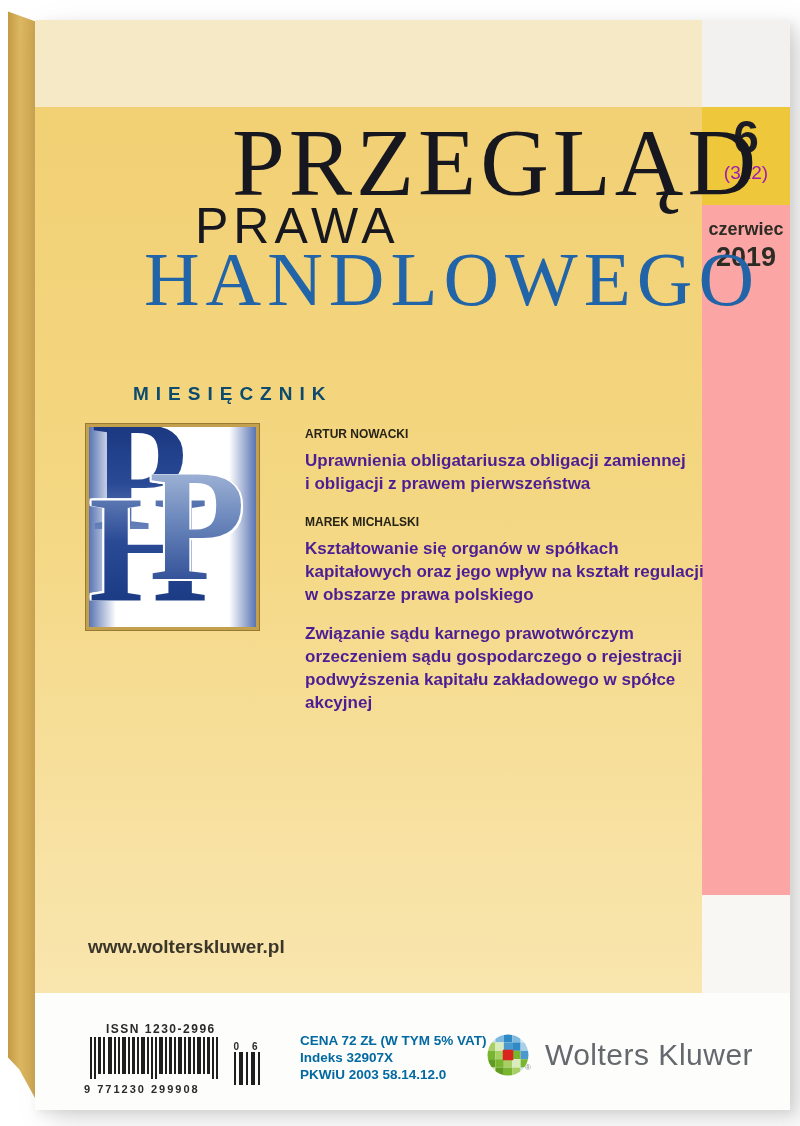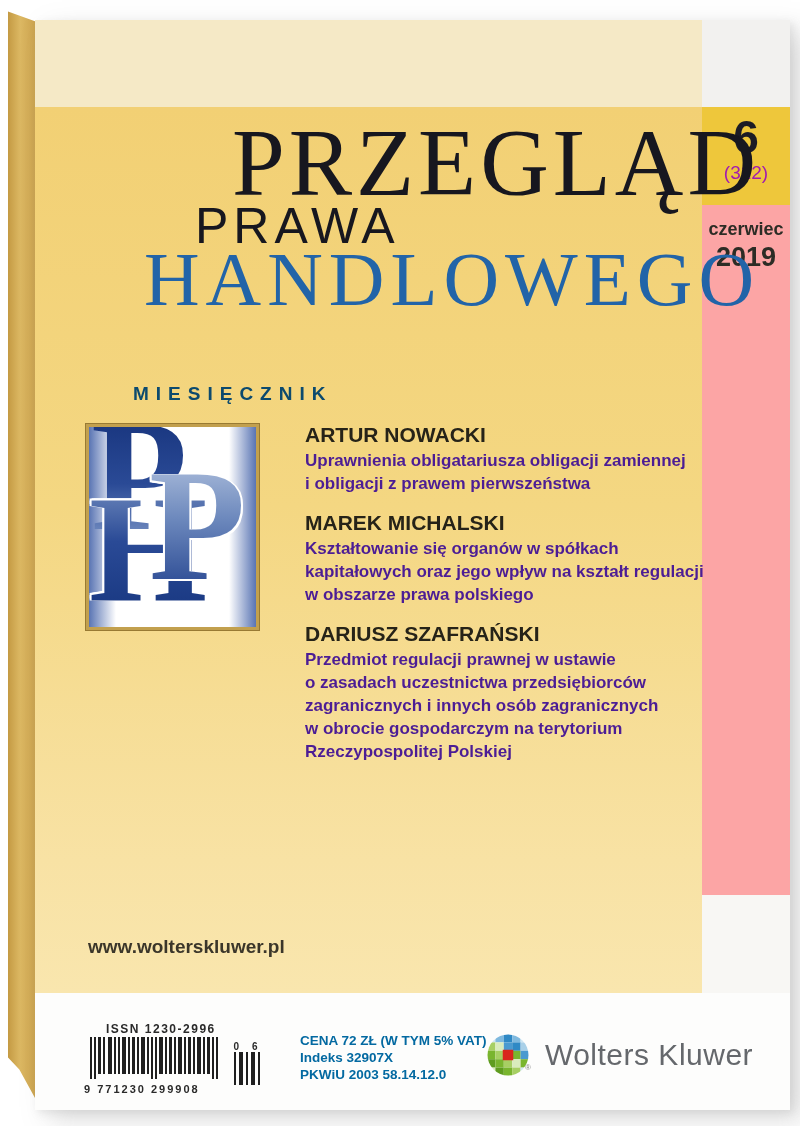--- a/index.html
+++ b/index.html
@@ -61,21 +61,21 @@
   .logo-h{left:0px;top:46px;font-size:152px;z-index:2;
     background-image:linear-gradient(180deg,#7b95c4 0%,#2a4a96 45%,#16357e 100%);
     filter:drop-shadow(2px 0 0 #fff) drop-shadow(-2px 0 0 #fff) drop-shadow(0 -2px 0 #fff);}
   .logo-p2{left:60px;top:20px;font-size:158px;z-index:3;
     background-image:linear-gradient(180deg,#b9c8e2 0%,#6d89bd 45%,#1c3c8a 100%);
     filter:drop-shadow(2px 0 0 #fff) drop-shadow(-2px 0 0 #fff) drop-shadow(0 2px 0 #fff);}
 
   
   .articles{position:absolute;left:270px;top:403px;width:420px;}
   .article{margin-bottom:16px;}
-  .article-author{font-size:21px;font-weight:bold;color:#262318;line-height:23px;margin-bottom:3px;}
+  .article-author{font-size:12px;font-weight:bold;color:#262318;line-height:23px;margin-bottom:3px;}
   .article-title{font-size:17px;font-weight:bold;color:#4c1d95;line-height:23px;white-space:pre-line;}
 
   
   .url1{position:absolute;top:916px;left:53px;font-size:19px;font-weight:bold;color:#3b362a;}
   .url2{position:absolute;top:916px;left:270px;font-size:19px;font-weight:bold;color:#3b362a;}
 
   
   .barcode{position:absolute;left:55px;top:1002px;width:200px;}
   .issn{font-size:12px;font-weight:bold;letter-spacing:1.5px;color:#2a2a2a;margin-left:16px;margin-bottom:1px;}
   .bars-row{display:flex;align-items:flex-start;gap:9px;}
@@ -132,28 +132,24 @@
         <div class="article-title">Uprawnienia obligatariusza obligacji zamiennej
 i obligacji z prawem pierwszeństwa</div>
       </div>
       <div class="article">
         <div class="article-author">MAREK MICHALSKI</div>
         <div class="article-title">Kształtowanie się organów w spółkach
 kapitałowych oraz jego wpływ na kształt regulacji
 w obszarze prawa polskiego</div>
       </div>
       <div class="article">
-      </div>
-      <div class="article">
-        <div class="article-author">DARIUSZ SZAFRAŃSKI</div>
-        <div class="article-title">Przedmiot regulacji prawnej w ustawie
-o zasadach uczestnictwa przedsiębiorców
-zagranicznych i innych osób zagranicznych
-w obrocie gospodarczym na terytorium
-Rzeczypospolitej Polskiej</div>
+        <div class="article-title">Związanie sądu karnego prawotwórczym
+orzeczeniem sądu gospodarczego o rejestracji
+podwyższenia kapitału zakładowego w spółce
+akcyjnej</div>
       </div>
     </div>
 
     <div class="url1">www.wolterskluwer.pl</div>
 
     <div class="barcode">
       <div class="issn">ISSN 1230-2996</div>
       <div class="bars-row">
         <div>
           <svg width="134" height="42" viewBox="0 0 134 42">

